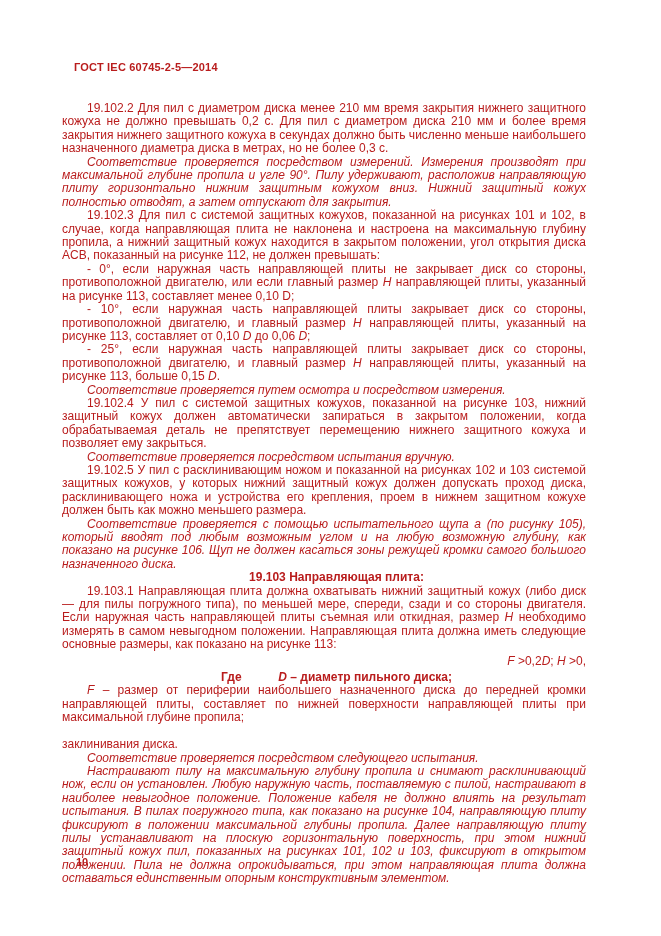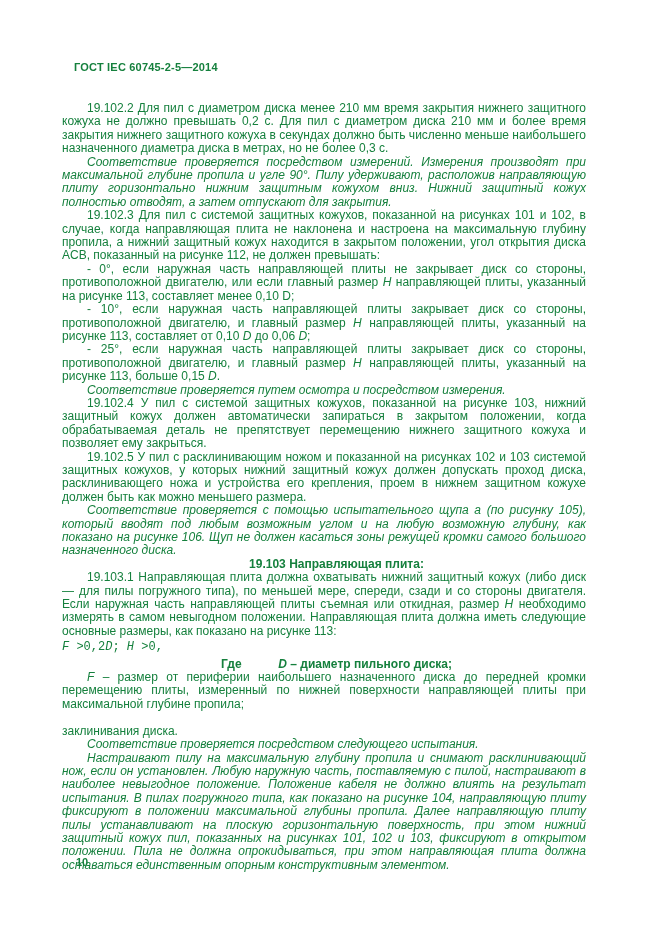--- a/index.html
+++ b/index.html
@@ -2,21 +2,21 @@
 <html><head>
 <meta charset="utf-8">
 <style>
   html, body { margin: 0; padding: 0; background: #ffffff; }
   .page {
     position: relative;
     width: 661px;
     height: 936px;
     background: #ffffff;
     font-family: "Liberation Sans", "DejaVu Sans", sans-serif;
-    color: #15803d;
+    color: #b91c1c;
     overflow: hidden;
   }
   .running-header {
     position: absolute;
     left: 74px;
     top: 61px;
     font-size: 11px;
     font-weight: bold;
     letter-spacing: 0.2px;
     white-space: nowrap;
@@ -25,21 +25,21 @@
     position: absolute;
     left: 62px;
     top: 102px;
     width: 524px;
     font-size: 12px;
     line-height: 13.4px;
   }
   .para { margin: 0; }
   .ind { text-indent: 25px; }
   .al-justify { text-align: justify; }
-  .al-center { text-align: left; font-family: Liberation Mono, monospace; }
+  .al-center { text-align: right; }
   .al-left { text-align: center; font-weight: bold; }
   .it, .i { font-style: italic; }
   .formula { margin: 3px 0 3px 0; }
   .page-number {
     position: absolute;
     left: 76px;
     top: 856px;
     font-size: 11px;
     font-weight: bold;
   }
@@ -52,26 +52,27 @@
 
   <div class="doc-body">
       <p class="para al-justify ind"><span>19.102.2 Для пил с диаметром диска менее 210 мм время закрытия нижнего защитного кожуха не должно превышать 0,2 с. Для пил с диаметром диска 210 мм и более время закрытия нижнего защитного кожуха в секундах должно быть численно меньше наибольшего назначенного диаметра диска в метрах, но не более 0,3 с.</span></p>
       <p class="para al-justify it ind"><span>Соответствие проверяется посредством измерений. Измерения производят при максимальной глубине пропила и угле 90°. Пилу удерживают, расположив направляющую плиту горизонтально нижним защитным кожухом вниз. Нижний защитный кожух полностью отводят, а затем отпускают для закрытия.</span></p>
       <p class="para al-justify ind"><span>19.102.3 Для пил с системой защитных кожухов, показанной на рисунках 101 и 102, в случае, когда направляющая плита не наклонена и настроена на максимальную глубину пропила, а нижний защитный кожух находится в закрытом положении, угол открытия диска ACB, показанный на рисунке 112, не должен превышать:</span></p>
       <p class="para al-justify ind"><span>-  0°,  если  наружная  часть  направляющей  плиты  не  закрывает  диск  со  стороны, противоположной двигателю, или если главный размер </span><span class="i">H</span><span> направляющей плиты, указанный на рисунке 113, составляет менее 0,10 D;</span></p>
       <p class="para al-justify ind"><span>-  10°,  если  наружная  часть  направляющей  плиты  закрывает  диск  со  стороны, противоположной двигателю, и главный размер </span><span class="i">H</span><span> направляющей плиты, указанный на рисунке 113, составляет от 0,10 </span><span class="i">D</span><span> до 0,06 </span><span class="i">D</span><span>;</span></p>
       <p class="para al-justify ind"><span>-  25°,  если  наружная  часть  направляющей  плиты  закрывает  диск  со  стороны, противоположной двигателю, и главный размер </span><span class="i">H</span><span> направляющей плиты, указанный на рисунке 113, больше 0,15 </span><span class="i">D</span><span>.</span></p>
       <p class="para al-justify it ind"><span>Соответствие проверяется путем осмотра и посредством измерения.</span></p>
       <p class="para al-justify ind"><span>19.102.4 У пил с системой защитных кожухов, показанной на рисунке 103, нижний защитный кожух должен автоматически запираться в закрытом положении, когда обрабатываемая деталь не препятствует перемещению нижнего защитного кожуха и позволяет ему закрыться.</span></p>
+      <p class="para al-justify it ind"><span>Соответствие проверяется посредством испытания вручную.</span></p>
       <p class="para al-justify ind"><span>19.102.5 У пил с расклинивающим ножом и показанной на рисунках 102 и 103 системой защитных кожухов, у которых нижний защитный кожух должен допускать проход диска, расклинивающего ножа и устройства его крепления, проем в нижнем защитном кожухе должен быть как можно меньшего размера.</span></p>
       <p class="para al-justify it ind"><span>Соответствие проверяется с помощью испытательного щупа a (по рисунку 105), который вводят под любым возможным углом и на любую возможную глубину, как показано на рисунке 106. Щуп не должен касаться зоны режущей кромки самого большого назначенного диска.</span></p>
       <p class="para al-left ind"><span>19.103 Направляющая плита:</span></p>
       <p class="para al-justify ind"><span>19.103.1 Направляющая плита должна охватывать нижний защитный кожух (либо диск — для пилы погружного типа), по меньшей мере, спереди, сзади и со стороны двигателя. Если наружная часть направляющей плиты съемная или откидная, размер </span><span class="i">H</span><span> необходимо измерять в самом невыгодном положении. Направляющая плита должна иметь следующие основные размеры, как показано на рисунке 113:</span></p>
       <p class="para al-center formula"><span class="i">F</span><span> &gt;0,2</span><span class="i">D</span><span>; </span><span class="i">H</span><span> &gt;0,</span></p>
       <p class="para al-left ind"><span>Где&nbsp;&nbsp;&nbsp;&nbsp;&nbsp;&nbsp;&nbsp;&nbsp;&nbsp;&nbsp; </span><span class="i">D</span><span> – диаметр пильного диска;</span></p>
-      <p class="para al-justify ind"><span class="i">F</span><span> – размер от периферии наибольшего назначенного диска до передней кромки перемещению плиты, измеренный по нижней поверхности направляющей плиты при максимальной глубине пропила;</span></p>
+      <p class="para al-justify ind"><span class="i">F</span><span> – размер от периферии наибольшего назначенного диска до передней кромки направляющей плиты, составляет по нижней поверхности направляющей плиты при максимальной глубине пропила;</span></p>
       <p class="para al-justify ind"><br><span>заклинивания диска.</span></p>
       <p class="para al-justify it ind"><span>Соответствие проверяется посредством следующего испытания.</span></p>
       <p class="para al-justify it ind"><span>Настраивают пилу на максимальную глубину пропила и снимают расклинивающий нож, если он установлен. Любую наружную часть, поставляемую с пилой, настраивают в наиболее невыгодное положение. Положение кабеля не должно влиять на результат испытания. В пилах погружного типа, как показано на рисунке 104, направляющую плиту фиксируют в положении максимальной глубины пропила. Далее направляющую плиту пилы устанавливают на плоскую горизонтальную поверхность, при этом нижний защитный кожух пил, показанных на рисунках 101, 102 и 103, фиксируют в открытом положении. Пила не должна опрокидываться, при этом направляющая плита должна оставаться единственным опорным конструктивным элементом.</span></p>
     </div>
 
   <div class="page-number">10</div>
 </div>
 
 </body></html>

